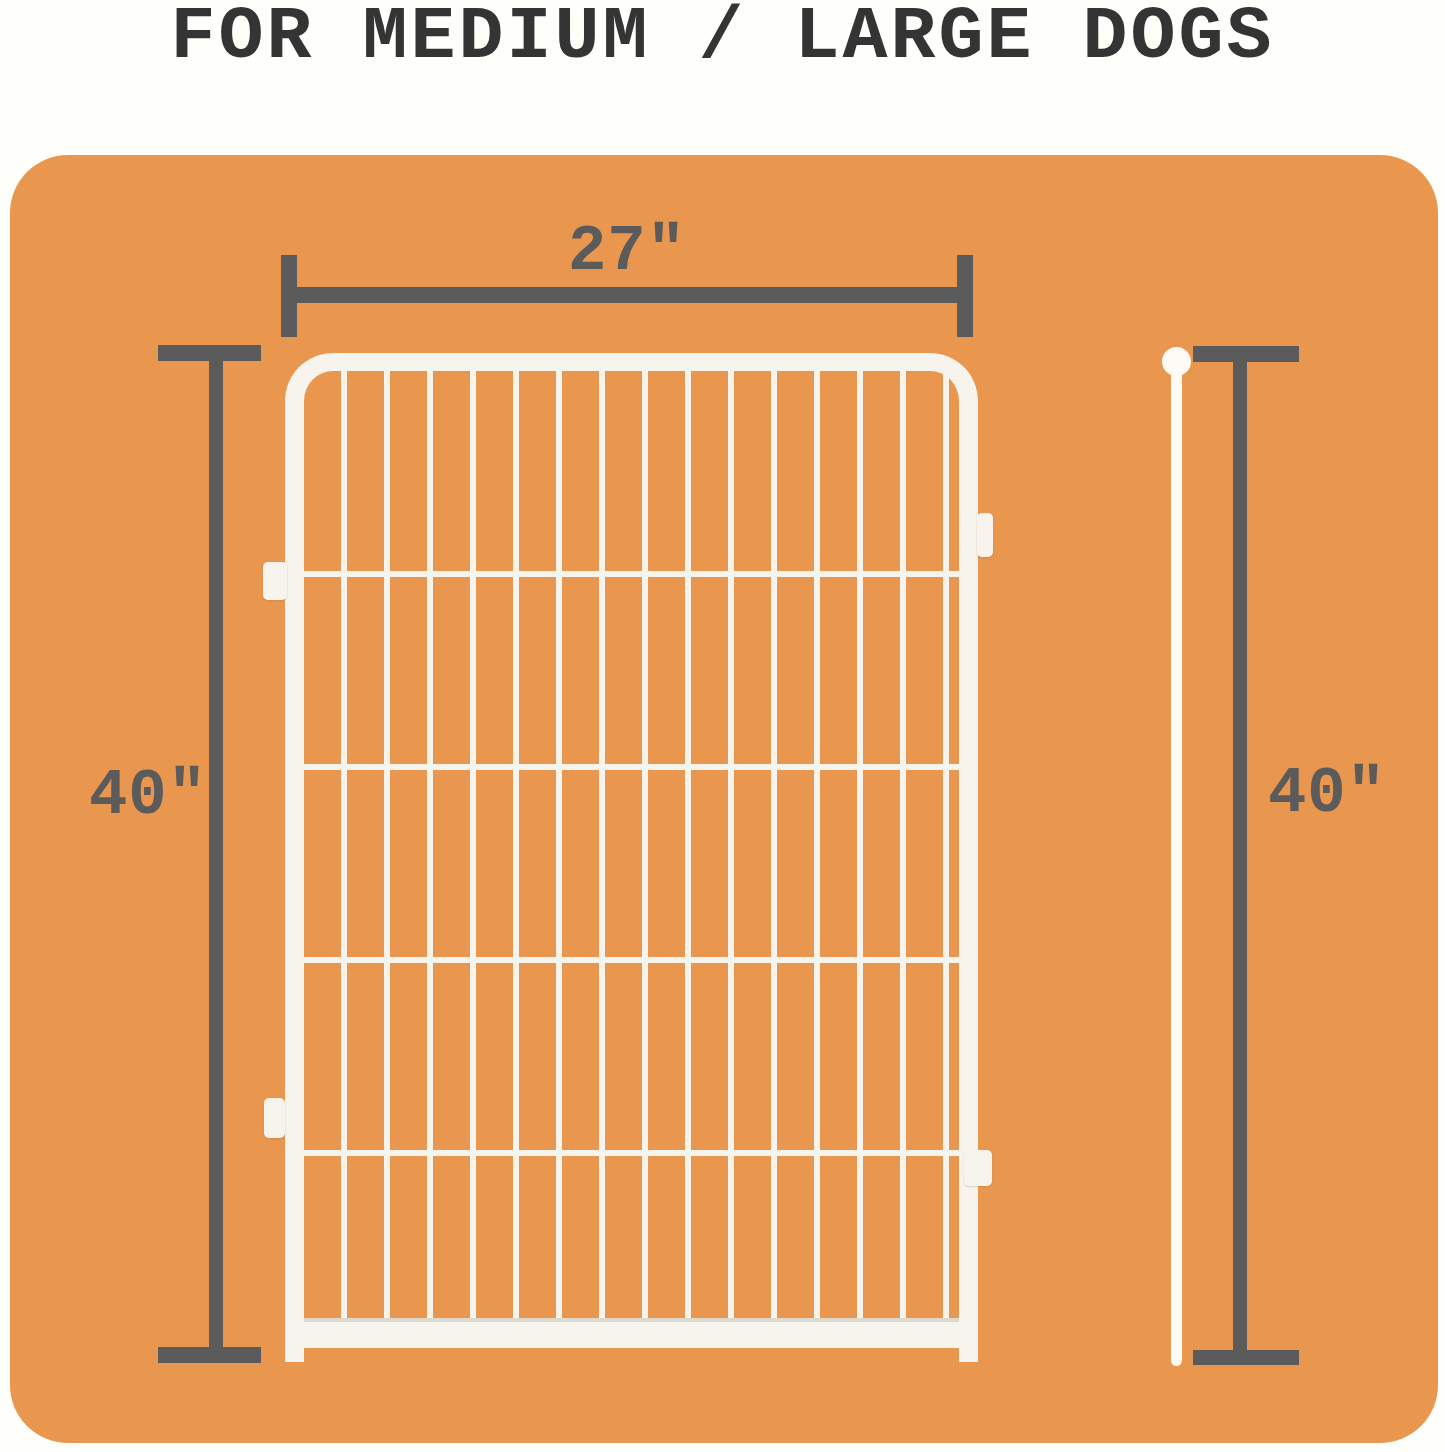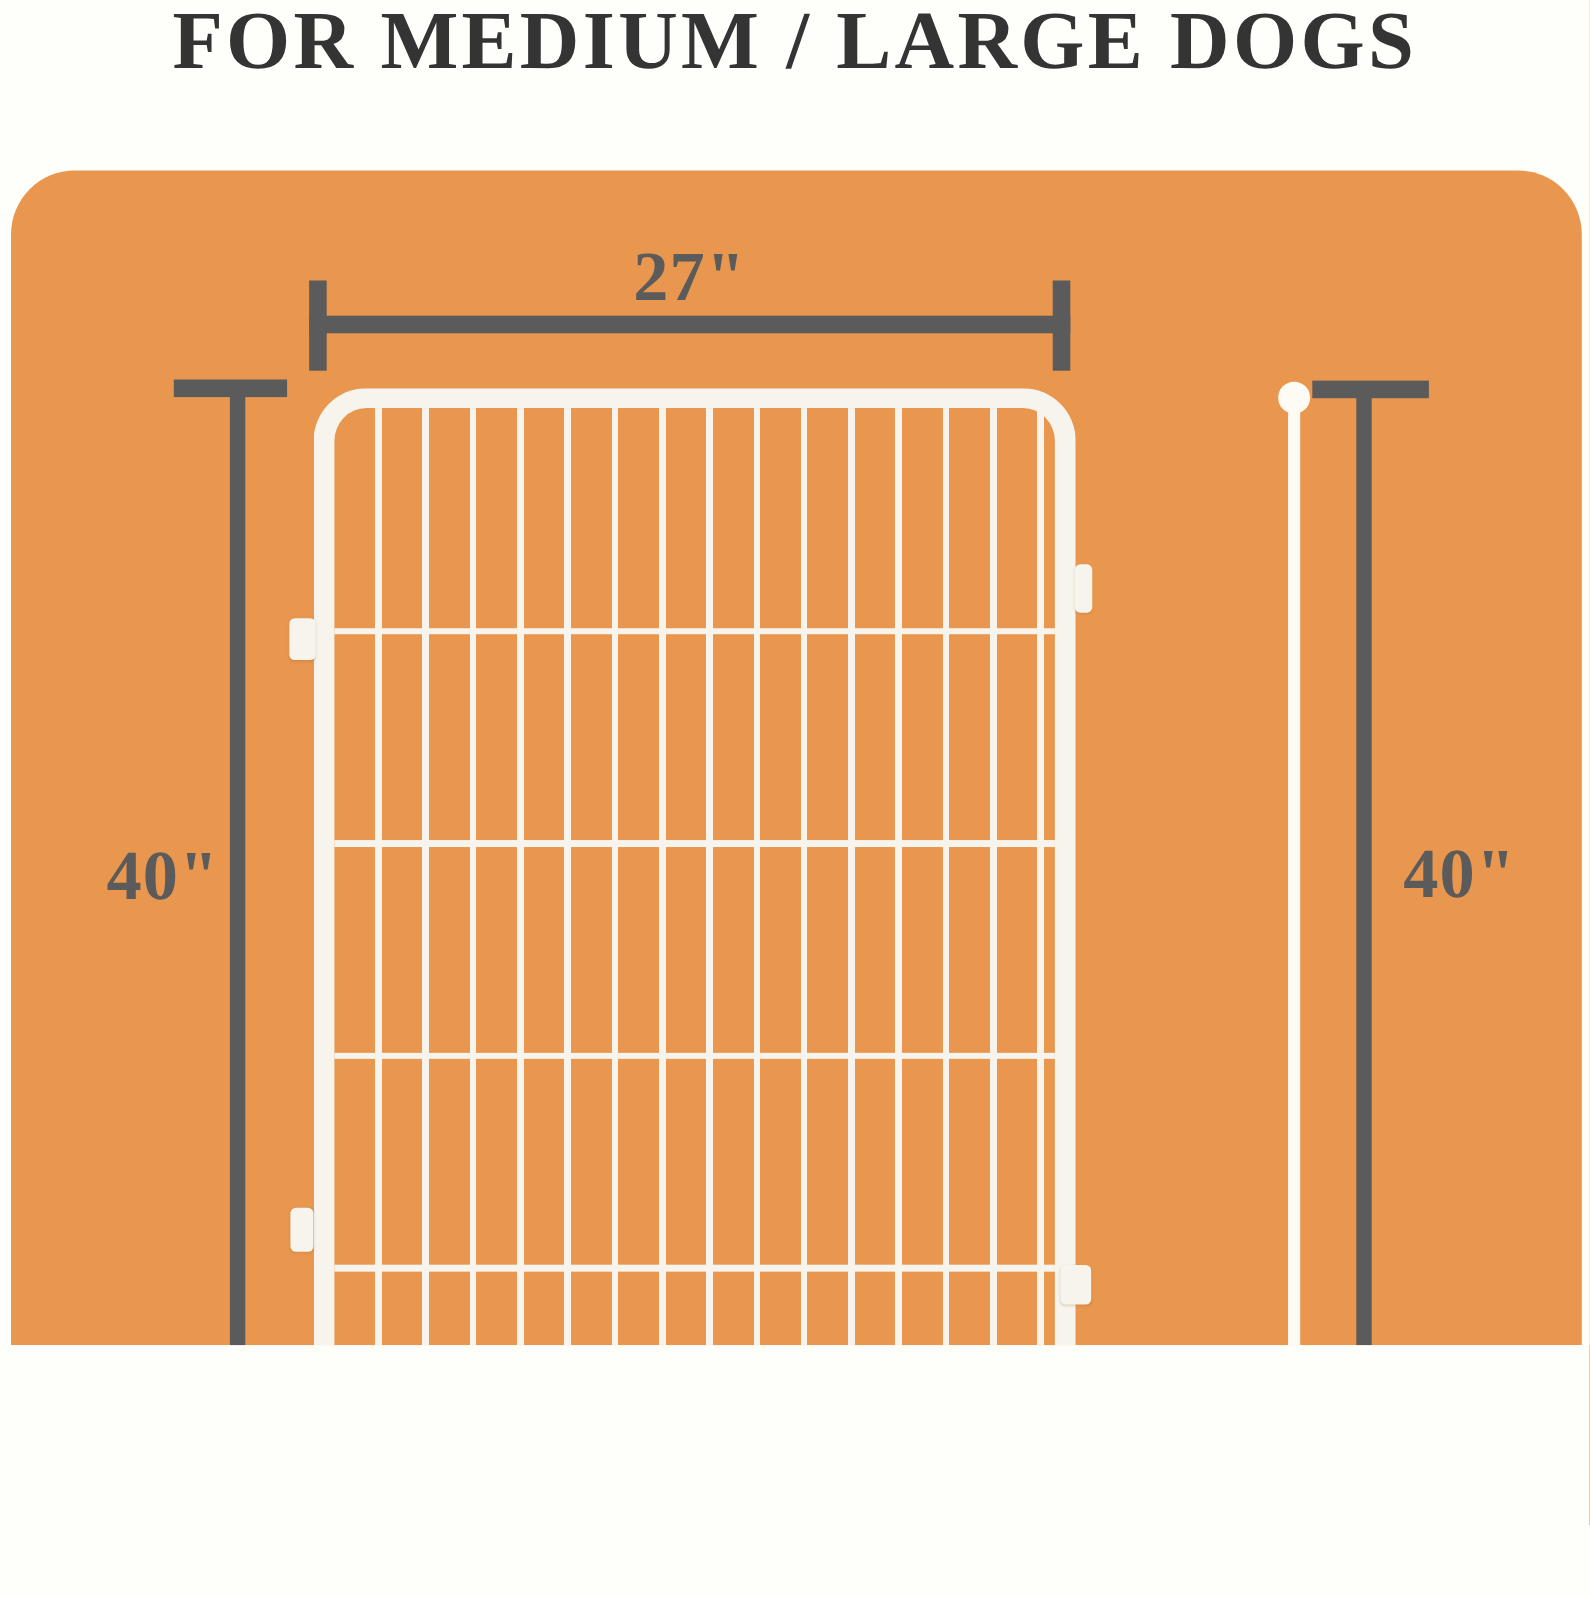--- a/index.html
+++ b/index.html
@@ -8,24 +8,24 @@
     --title-color:#343435;
     --dim-gray:#5C5B5B;
     --fence-white:#F6F4EC;
     --pin-white:#FDFBF4;
     --rail-shadow:#DCD9CF;
   }
   *{margin:0;padding:0;box-sizing:border-box;}
   html,body{background:var(--page-bg);}
   .canvas{
     position:relative;
-    width:1445px;height:1223px;
+    width:1445px;height:1452px;
     background:var(--page-bg);
     overflow:hidden;
-    font-family:Liberation Serif, serif;
+    font-family:Liberation Mono, monospace;
   }
   
   .title{
     position:absolute;left:0;right:0;top:-6px;
     text-align:center;
     font-size:75px;line-height:88px;
     font-weight:800;letter-spacing:3px;
     color:var(--title-color);
     white-space:nowrap;
   }

